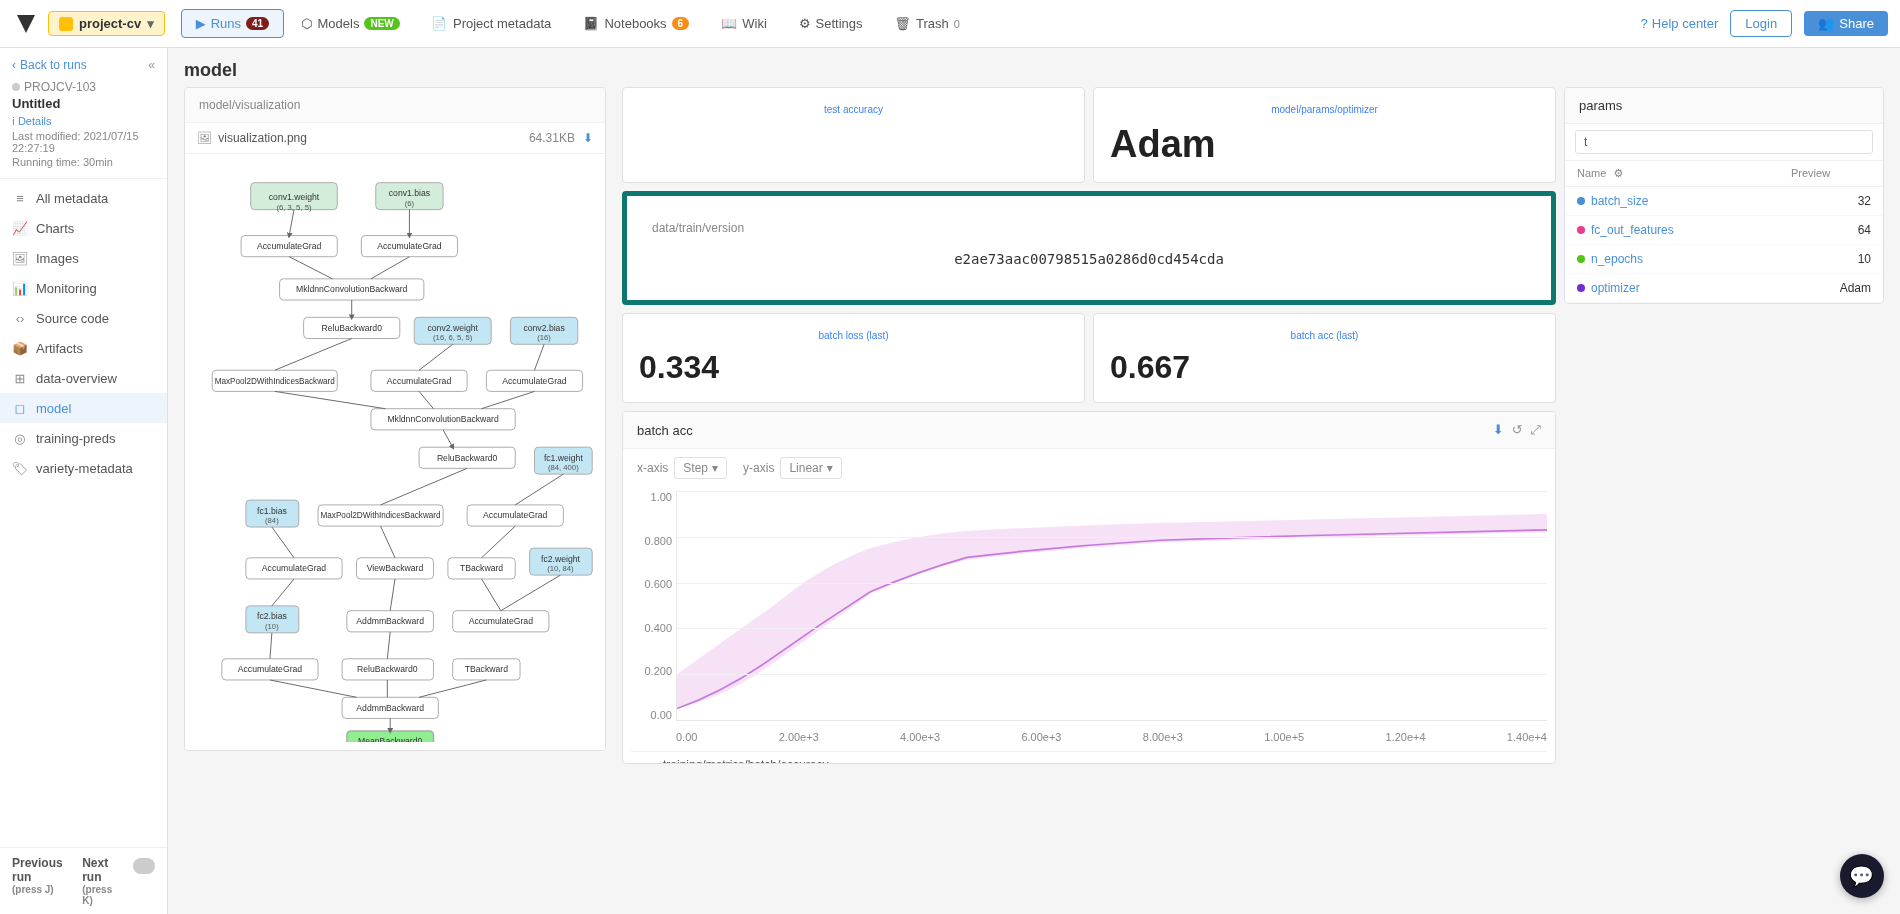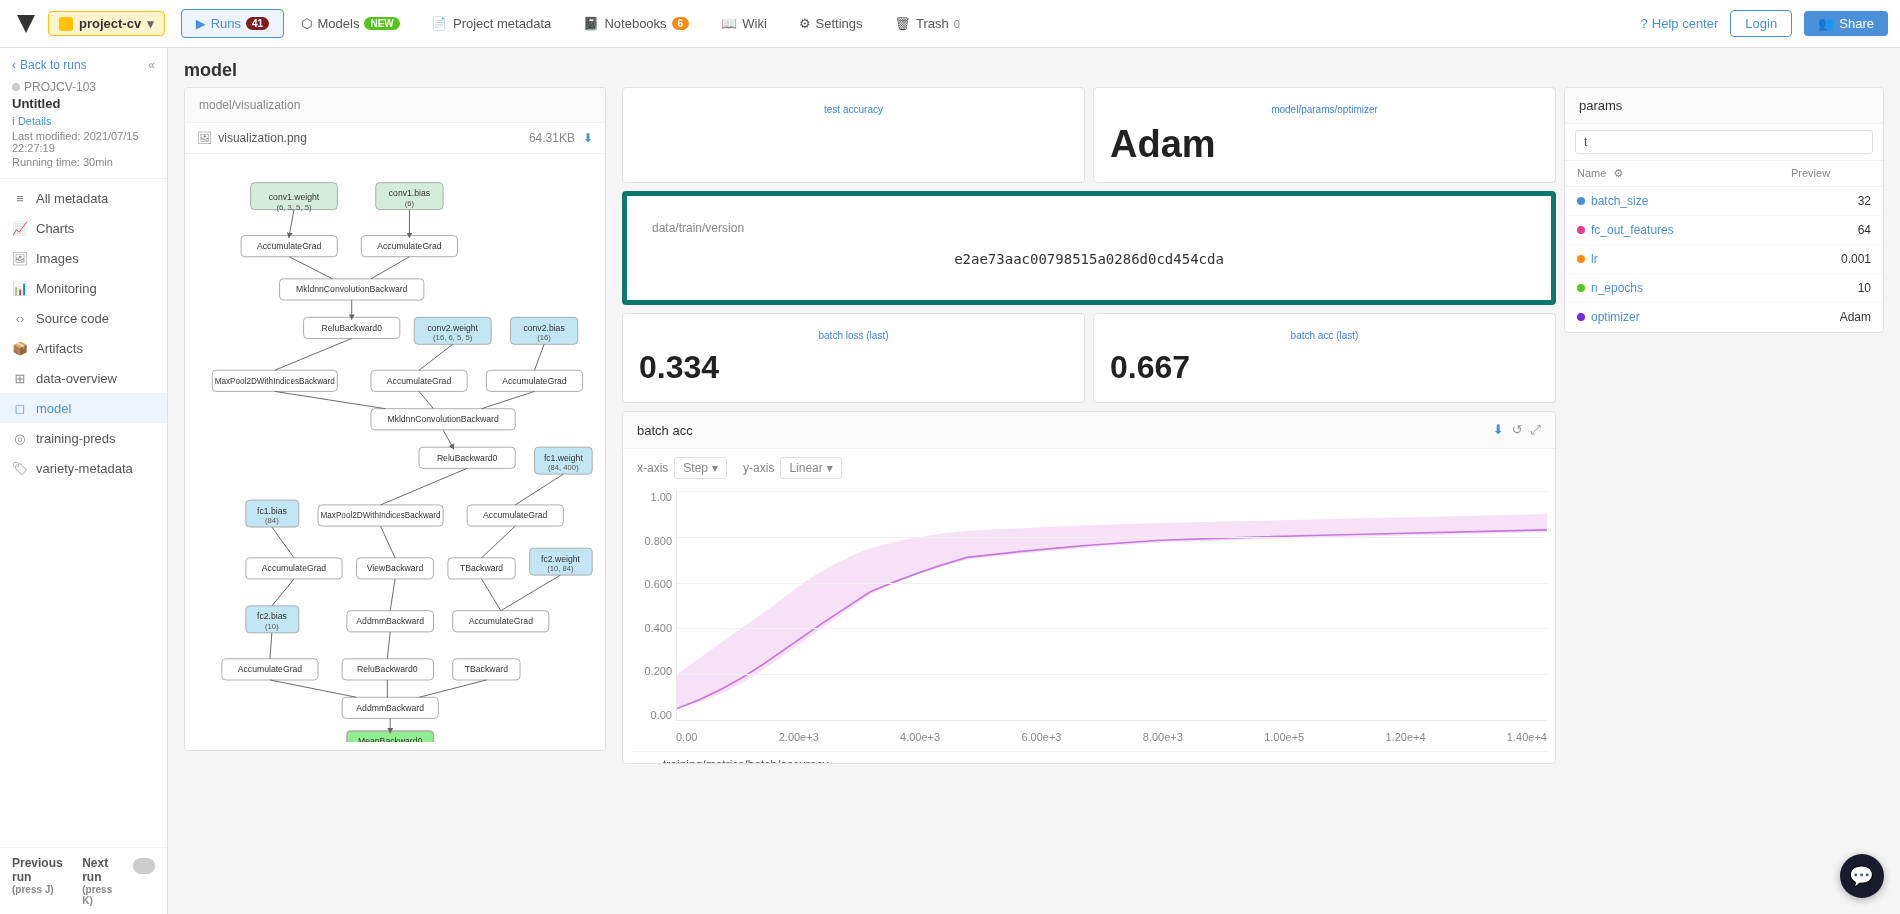--- a/index.html
+++ b/index.html
@@ -557,27 +557,20 @@
           </div>
           <div class="param-row">
             <div class="param-name">
               <span class="param-dot pink"></span>
               <span>fc_out_features</span>
             </div>
             <div class="param-value">64</div>
           </div>
           <div class="param-row">
             <div class="param-name">
-              <span class="param-dot orange"></span>
-              <span>lr</span>
-            </div>
-            <div class="param-value">0.001</div>
-          </div>
-          <div class="param-row">
-            <div class="param-name">
               <span class="param-dot green"></span>
               <span>n_epochs</span>
             </div>
             <div class="param-value">10</div>
           </div>
           <div class="param-row">
             <div class="param-name">
               <span class="param-dot purple"></span>
               <span>optimizer</span>
             </div>

